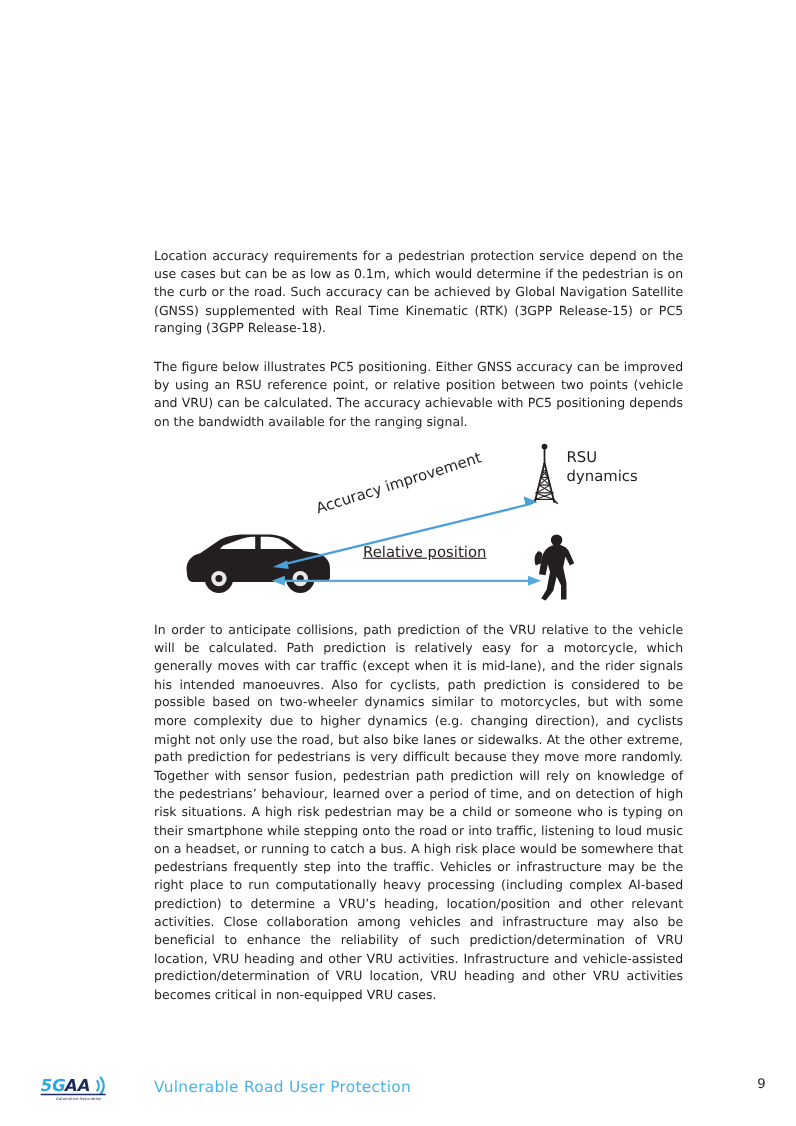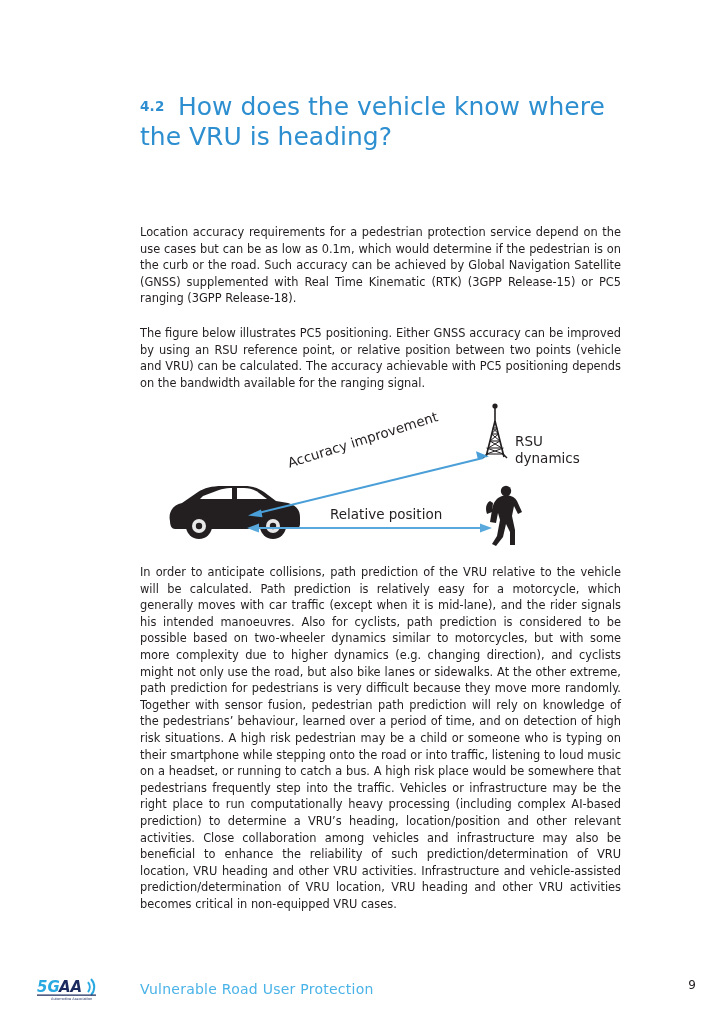--- a/index.html
+++ b/index.html
@@ -74,28 +74,29 @@
 
   .fig-label {
     position: absolute;
     font-size: 13px;
     color: #231f20;
     font-family: "DejaVu Sans", "Liberation Sans", sans-serif;
     white-space: nowrap;
   }
   .label-rsu {
     left: 375px;
-    top: 33px;
+    top: 8px;
     line-height: 17px;
     font-size: 13.5px;
   }
   .label-relative {
     left: 190px;
-    top: 106px;
-    font-size: 13.5px;
+    top: 94px;
+    font-size: 13.5px;
+    text-decoration: underline;
   }
   .label-accuracy {
     left: 148px;
     top: 55px;
     font-size: 13.5px;
     transform: rotate(-17.5deg);
     transform-origin: left center;
   }
 
   
@@ -129,23 +130,20 @@
     text-align: right;
     font-size: 12px;
     color: #231f20;
   }
 </style>
 </head>
 <body>
 
 <div class="page">
 
-  <div class="heading-block">
-    <span class="h-num">4.2</span><span class="h-title">How does the vehicle know where the VRU is heading?</span>
-  </div>
 
   <div class="body-text p2">Location accuracy requirements for a pedestrian protection service depend on the use cases but can be as low as 0.1m, which would determine if the pedestrian is on the curb or the road. Such accuracy can be achieved by Global Navigation Satellite (GNSS) supplemented with Real Time Kinematic (RTK) (3GPP Release-15) or PC5 ranging (3GPP Release-18).</div>
   <div class="body-text p3">The figure below illustrates PC5 positioning. Either GNSS accuracy can be improved by using an RSU reference point, or relative position between two points (vehicle and VRU) can be calculated. The accuracy achievable with PC5 positioning depends on the bandwidth available for the ranging signal.</div>
 
   <div class="figure">
 
     <svg width="481" height="150" viewBox="0 0 481 150">
 
       <g fill="#231f20">
         <path d="M30,121 C28,112 33,105 42,103 L58,92 C64,88 72,86 82,86 L104,86

